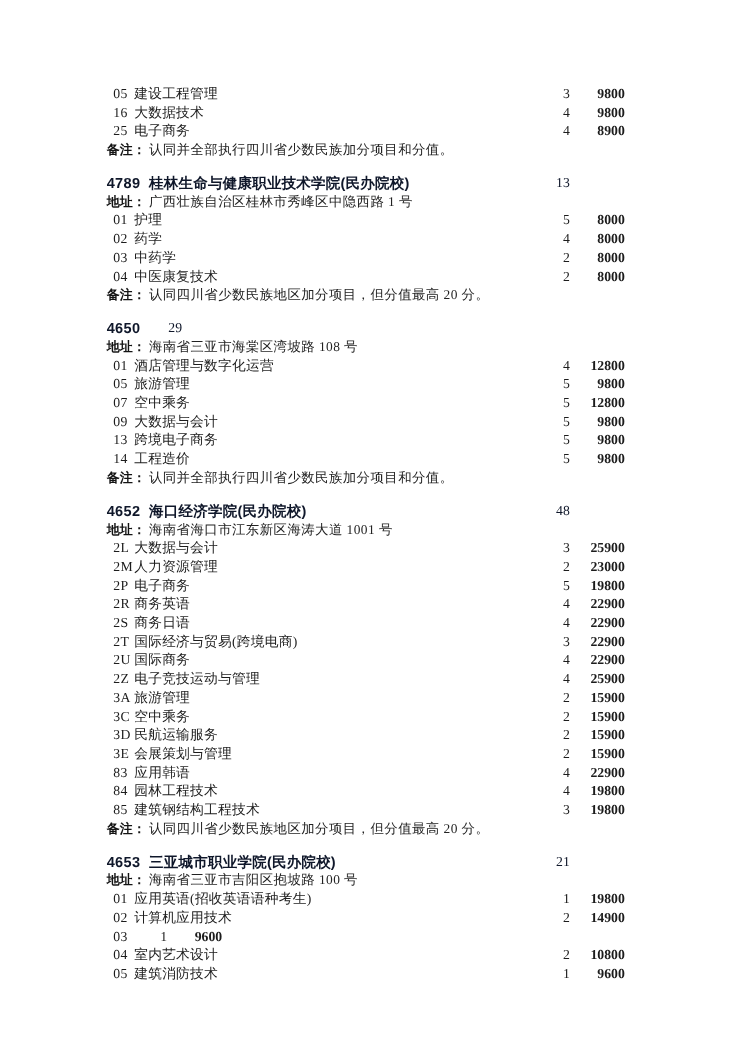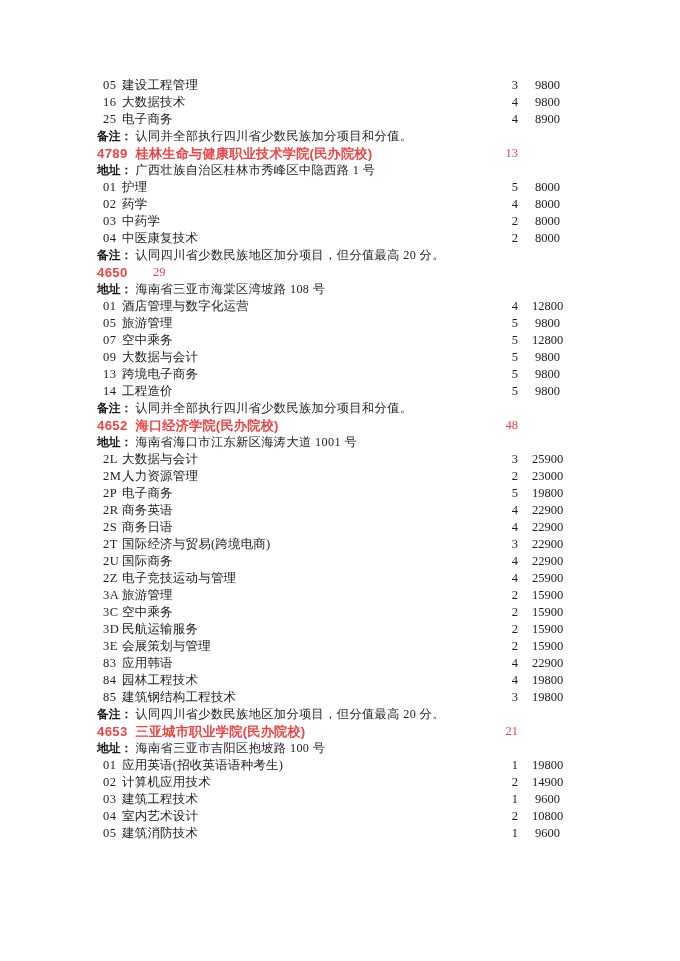--- a/index.html
+++ b/index.html
@@ -17,25 +17,25 @@
     color: #1c1c1c;
     font-family: "Liberation Serif", "DejaVu Serif", serif;
     overflow: hidden;
   }
   .section { margin: 0; }
   
   .school-row {
     display: flex;
     align-items: flex-start;
     line-height: 17px;
-    margin-top: 0;
+    margin-top: 13px;
     font-family: "Liberation Sans", "DejaVu Sans", sans-serif;
     font-weight: 700;
     font-size: 13.2px;
-    color: #ef4444;
+    color: #0f172a;
   }
   .school-code { margin-right: 8px; letter-spacing: 0.3px; }
   .school-name { flex: 1; letter-spacing: 0.2px; }
   .school-total {
     width: 30px;
     text-align: right;
     font-family: "Liberation Serif", "DejaVu Serif", serif;
     font-weight: 400;
     font-size: 12.5px;
   }
@@ -70,21 +70,22 @@
   .course-code {
     width: 19px;
     margin-left: 6px;
     letter-spacing: 0.4px;
   }
   .course-name { flex: 1; letter-spacing: 0.2px; }
   .course-quota { width: 30px; text-align: right; }
   .course-fee {
     width: 41px;
     margin-left: 9px;
-    text-align: center;
+    text-align: right;
+    font-weight: bold;
   }
 </style>
 </head>
 <body>
 
 <div class="page">
   <div>
   <div class="section">
 
     <div>
@@ -364,21 +365,20 @@
 
   <div class="course-row">
     <span class="course-code">02</span>
     <span class="course-name">计算机应用技术</span>
     <span class="course-quota">2</span>
     <span class="course-fee">14900</span>
   </div>
 
   <div class="course-row">
     <span class="course-code">03</span>
-    <span class="course-name">建筑工程技术</span>
     <span class="course-quota">1</span>
     <span class="course-fee">9600</span>
   </div>
 
   <div class="course-row">
     <span class="course-code">04</span>
     <span class="course-name">室内艺术设计</span>
     <span class="course-quota">2</span>
     <span class="course-fee">10800</span>
   </div>

